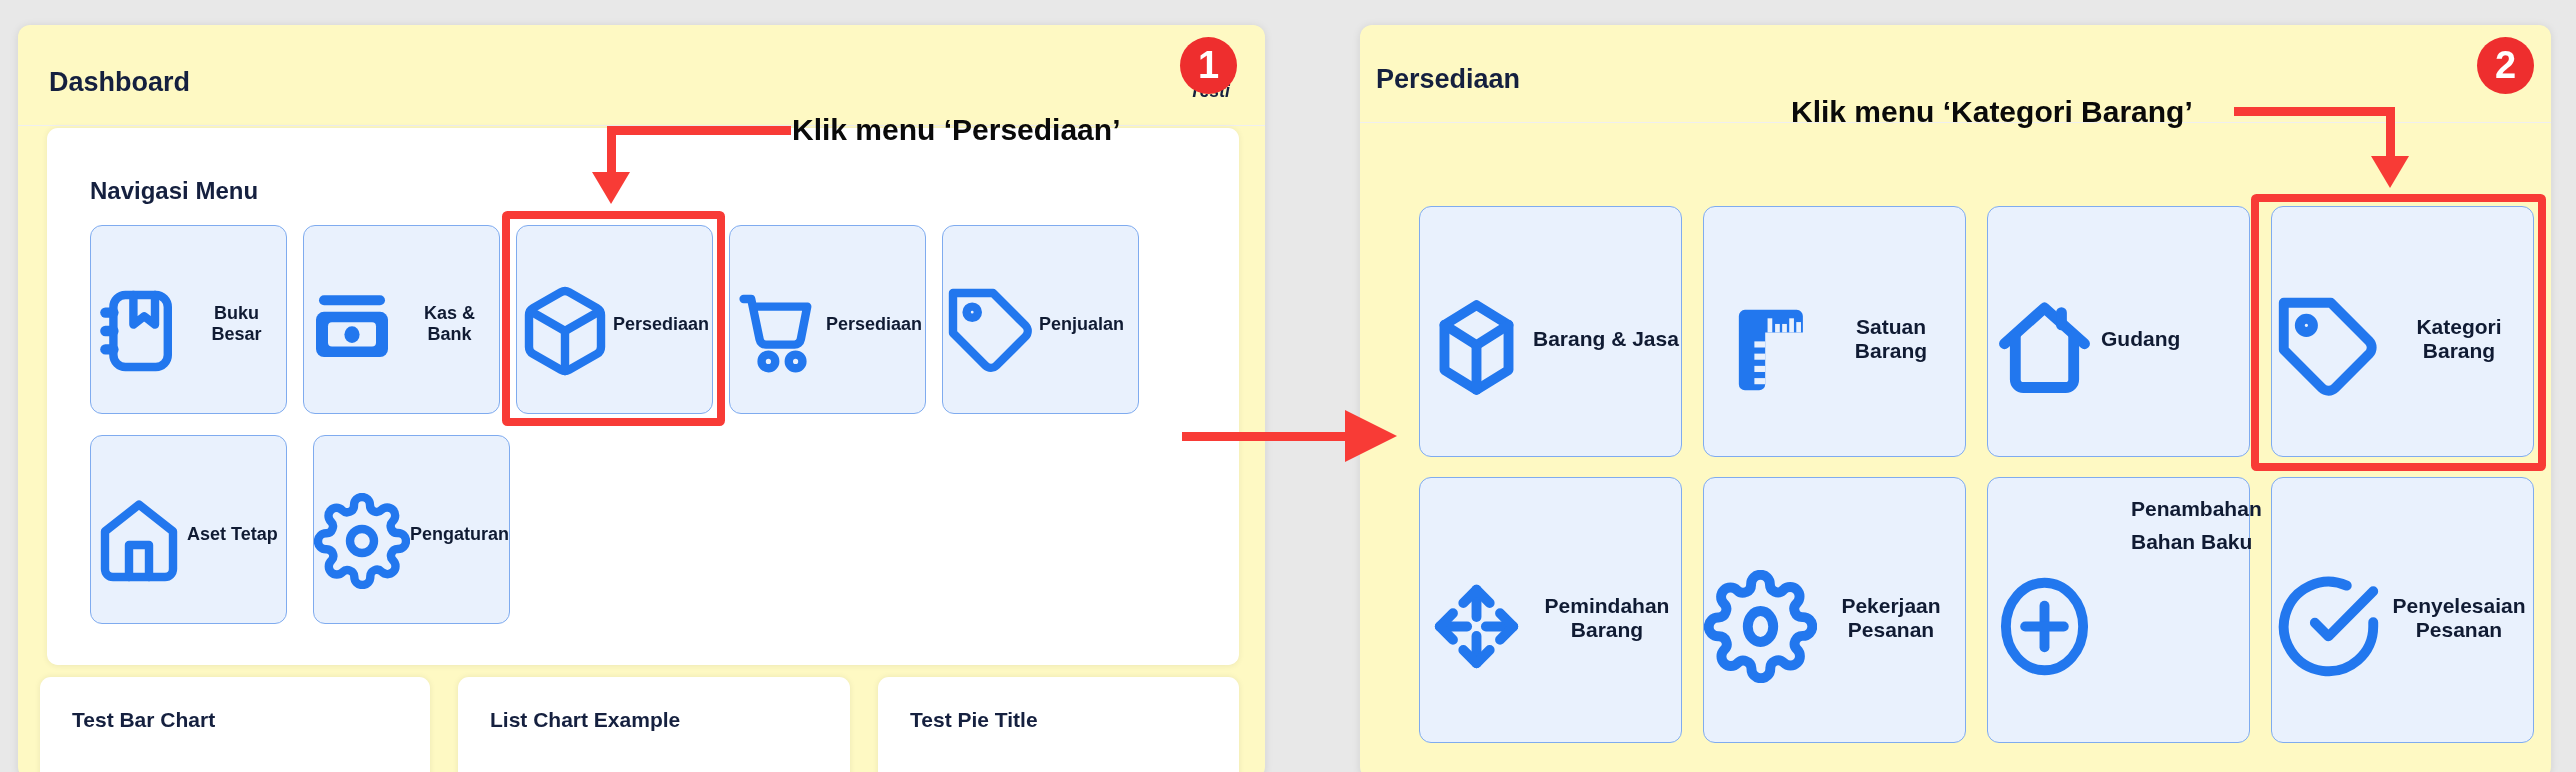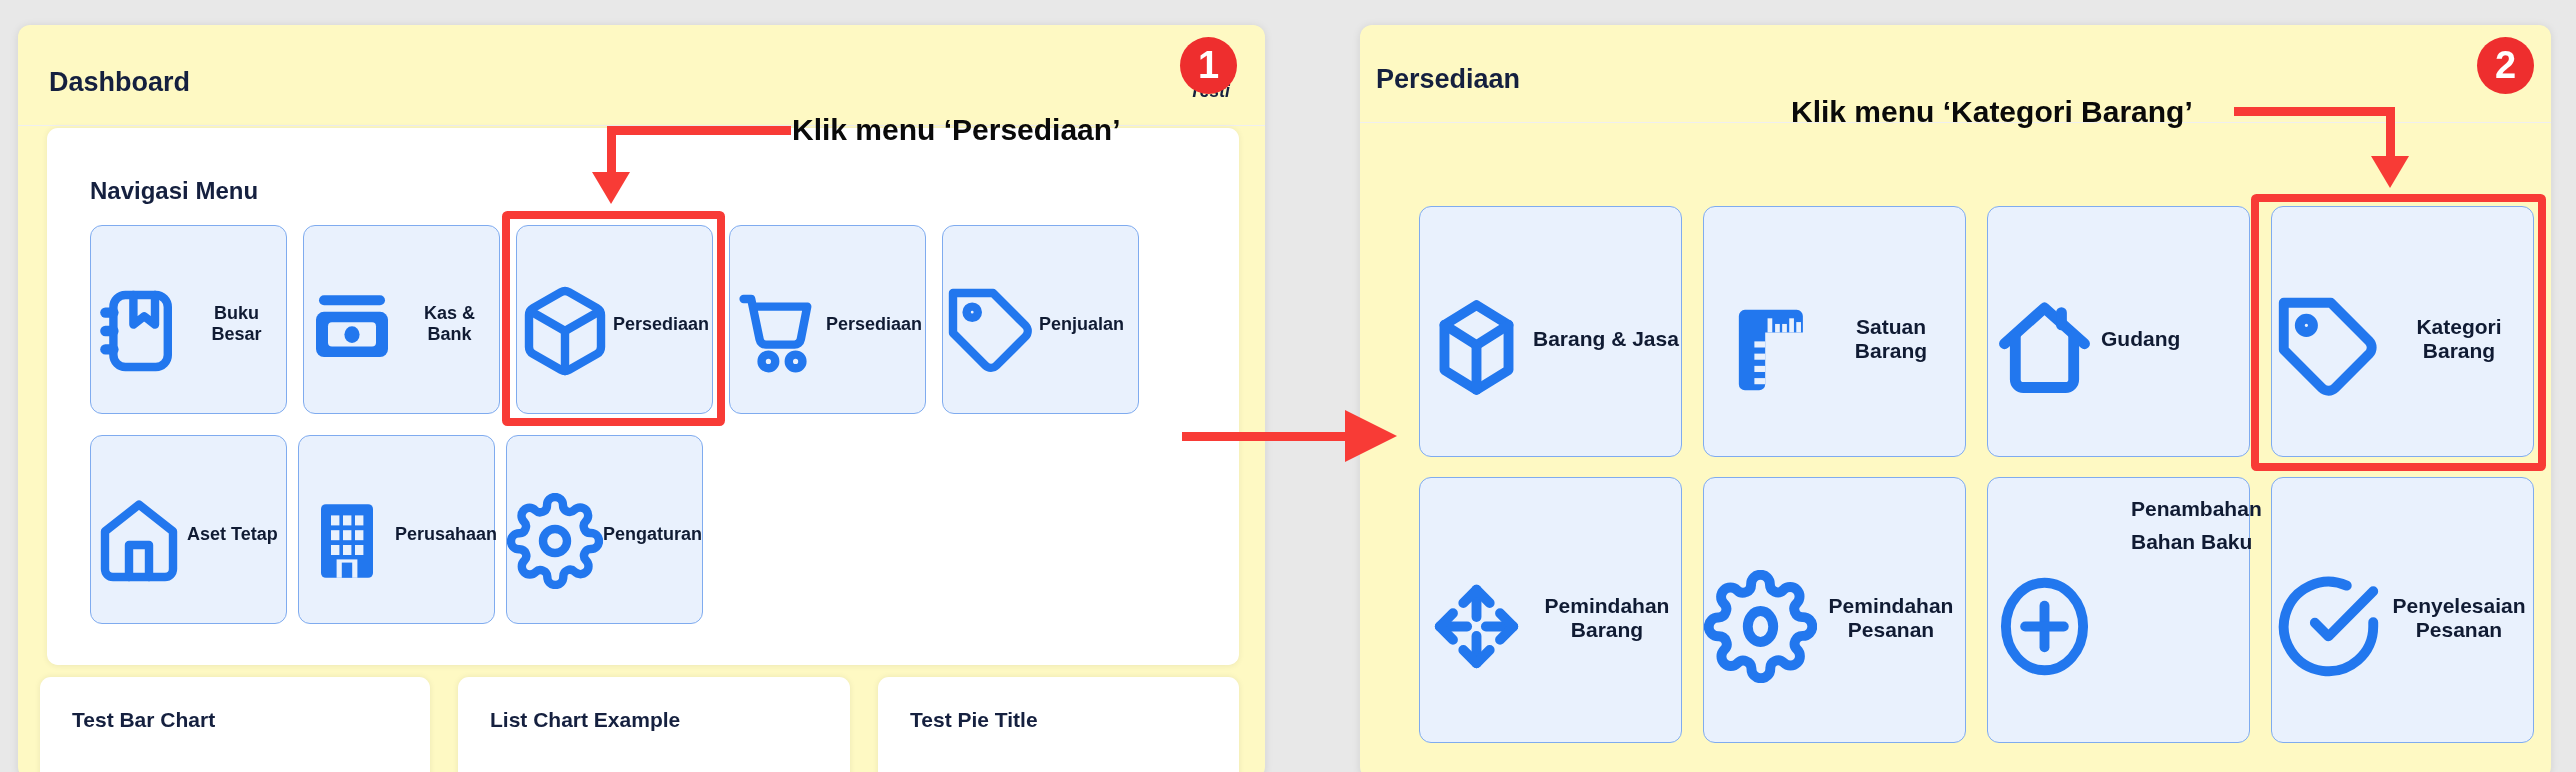--- a/index.html
+++ b/index.html
@@ -31,21 +31,21 @@
               justify-content:center;z-index:40;}
   #badge-1{left:1162px;top:12px;}
   #badge-2{left:1117px;top:11.5px;}
 
   .nav-card{position:absolute;left:29px;top:103px;width:1192px;height:537px;background:#ffffff;
             border-radius:10.8px;box-shadow:0 0.7px 6.8px rgba(0,0,0,.07);}
   .section-title{position:absolute;left:43px;top:49px;font-size:24px;font-weight:700;color:#15203f;}
 
   .tile-row{position:absolute;display:flex;}
   #l-row-1{left:43px;top:97px;gap:16px;}
-  #l-row-2{left:43px;top:307px;gap:11px;}
+  #l-row-2{left:43px;top:307px;gap:26px;}
   #r-row-1{left:59px;top:181px;gap:21px;}
   #r-row-2{left:59px;top:452px;gap:21px;}
 
   .tile{background:#e9f1fd;border:1.4px solid #7fabef;border-radius:12px;box-sizing:border-box;
         display:flex;flex-direction:row;align-items:center;cursor:pointer;}
   .tile-sm{width:197px;height:189px;}
   .tile-lg{width:263px;height:251px;}
   .tile-lg2{width:263px;height:266px;}
 
   .tile-sm .icon-box{margin-top:23px;height:108px;display:flex;align-items:center;justify-content:center;}
@@ -170,41 +170,20 @@
       <div class="tile tile-sm">
         <div class="icon-box">
           <svg class="ic" viewBox="0 0 24 24">
             <path d="M3.5 9.6L12 2.9l8.5 6.7V19a2 2 0 0 1-2 2h-13a2 2 0 0 1-2-2z"></path>
             <polyline points="9.5 21 9.5 13 14.5 13 14.5 21"></polyline>
           </svg>
         </div>
         <div class="tile-label">Aset Tetap</div>
       </div>
 
-      <div class="tile tile-sm">
-        <div class="icon-box">
-          <svg class="ic" viewBox="0 0 24 24">
-            <rect x="5.5" y="2.8" width="13" height="18.4" rx="1.2" fill="#2277ee" stroke="none"></rect>
-            <g fill="#e9f1fd" stroke="none">
-              <rect x="8" y="5.6" width="2.1" height="2.5"></rect>
-                <rect x="11" y="5.6" width="2.1" height="2.5"></rect>
-                <rect x="14" y="5.6" width="2.1" height="2.5"></rect>
-              <rect x="8" y="9.3" width="2.1" height="2.5"></rect>
-                <rect x="11" y="9.3" width="2.1" height="2.5"></rect>
-                <rect x="14" y="9.3" width="2.1" height="2.5"></rect>
-              <rect x="8" y="13" width="2.1" height="2.5"></rect>
-                <rect x="11" y="13" width="2.1" height="2.5"></rect>
-                <rect x="14" y="13" width="2.1" height="2.5"></rect>
-              <rect x="9.4" y="16.6" width="5.2" height="4.6"></rect>
-            </g>
-            <rect x="10.7" y="17.4" width="2.6" height="3.8" fill="#2277ee" stroke="none"></rect>
-          </svg>
-        </div>
-        <div class="tile-label">Perusahaan</div>
-      </div>
 
 
       <div class="tile tile-sm">
         <div class="icon-box">
           <svg class="ic" viewBox="0 0 24 24">
             <circle cx="12" cy="12" r="3"></circle>
             <path d="M19.4 15a1.65 1.65 0 0 0 .33 1.82l.06.06a2 2 0 0 1 0 2.83 2 2 0 0 1-2.83 0l-.06-.06a1.65 1.65 0 0 0-1.82-.33 1.65 1.65 0 0 0-1 1.51V21a2 2 0 0 1-2 2 2 2 0 0 1-2-2v-.09A1.65 1.65 0 0 0 9 19.4a1.65 1.65 0 0 0-1.82.33l-.06.06a2 2 0 0 1-2.83 0 2 2 0 0 1 0-2.83l.06-.06a1.65 1.65 0 0 0 .33-1.82 1.65 1.65 0 0 0-1.51-1H3a2 2 0 0 1-2-2 2 2 0 0 1 2-2h.09A1.65 1.65 0 0 0 4.6 9a1.65 1.65 0 0 0-.33-1.82l-.06-.06a2 2 0 0 1 0-2.83 2 2 0 0 1 2.83 0l.06.06a1.65 1.65 0 0 0 1.82.33H9a1.65 1.65 0 0 0 1-1.51V3a2 2 0 0 1 2-2 2 2 0 0 1 2 2v.09a1.65 1.65 0 0 0 1 1.51 1.65 1.65 0 0 0 1.82-.33l.06-.06a2 2 0 0 1 2.83 0 2 2 0 0 1 0 2.83l-.06.06a1.65 1.65 0 0 0-.33 1.82V9a1.65 1.65 0 0 0 1.51 1H21a2 2 0 0 1 2 2 2 2 0 0 1-2 2h-.09a1.65 1.65 0 0 0-1.51 1z"></path>
           </svg>
         </div>
         <div class="tile-label">Pengaturan</div>
@@ -300,21 +279,21 @@
       <div class="tile-label">Pemindahan Barang</div>
     </div>
 
     <div class="tile tile-lg2">
       <div class="icon-box">
         <svg class="ic" viewBox="0 0 24 24">
           <ellipse cx="12" cy="12" rx="2.7" ry="3.3"></ellipse>
           <path d="M19.4 15a1.65 1.65 0 0 0 .33 1.82l.06.06a2 2 0 0 1 0 2.83 2 2 0 0 1-2.83 0l-.06-.06a1.65 1.65 0 0 0-1.82-.33 1.65 1.65 0 0 0-1 1.51V21a2 2 0 0 1-2 2 2 2 0 0 1-2-2v-.09A1.65 1.65 0 0 0 9 19.4a1.65 1.65 0 0 0-1.82.33l-.06.06a2 2 0 0 1-2.83 0 2 2 0 0 1 0-2.83l.06-.06a1.65 1.65 0 0 0 .33-1.82 1.65 1.65 0 0 0-1.51-1H3a2 2 0 0 1-2-2 2 2 0 0 1 2-2h.09A1.65 1.65 0 0 0 4.6 9a1.65 1.65 0 0 0-.33-1.82l-.06-.06a2 2 0 0 1 0-2.83 2 2 0 0 1 2.83 0l.06.06a1.65 1.65 0 0 0 1.82.33H9a1.65 1.65 0 0 0 1-1.51V3a2 2 0 0 1 2-2 2 2 0 0 1 2 2v.09a1.65 1.65 0 0 0 1 1.51 1.65 1.65 0 0 0 1.82-.33l.06-.06a2 2 0 0 1 2.83 0 2 2 0 0 1 0 2.83l-.06.06a1.65 1.65 0 0 0-.33 1.82V9a1.65 1.65 0 0 0 1.51 1H21a2 2 0 0 1 2 2 2 2 0 0 1-2 2h-.09a1.65 1.65 0 0 0-1.51 1z"></path>
         </svg>
       </div>
-      <div class="tile-label">Pemindahan Pesanan</div>
+      <div class="tile-label">Pekerjaan Pesanan</div>
     </div>
 
     <div class="tile tile-lg2">
       <div class="icon-box">
         <svg class="ic" viewBox="0 0 24 24" stroke-width="2.3">
           <ellipse cx="12" cy="12" rx="8.2" ry="9.3"></ellipse>
           <line x1="12" y1="7.6" x2="12" y2="16.4"></line>
           <line x1="7.9" y1="12" x2="16.1" y2="12"></line>
         </svg>
       </div>

